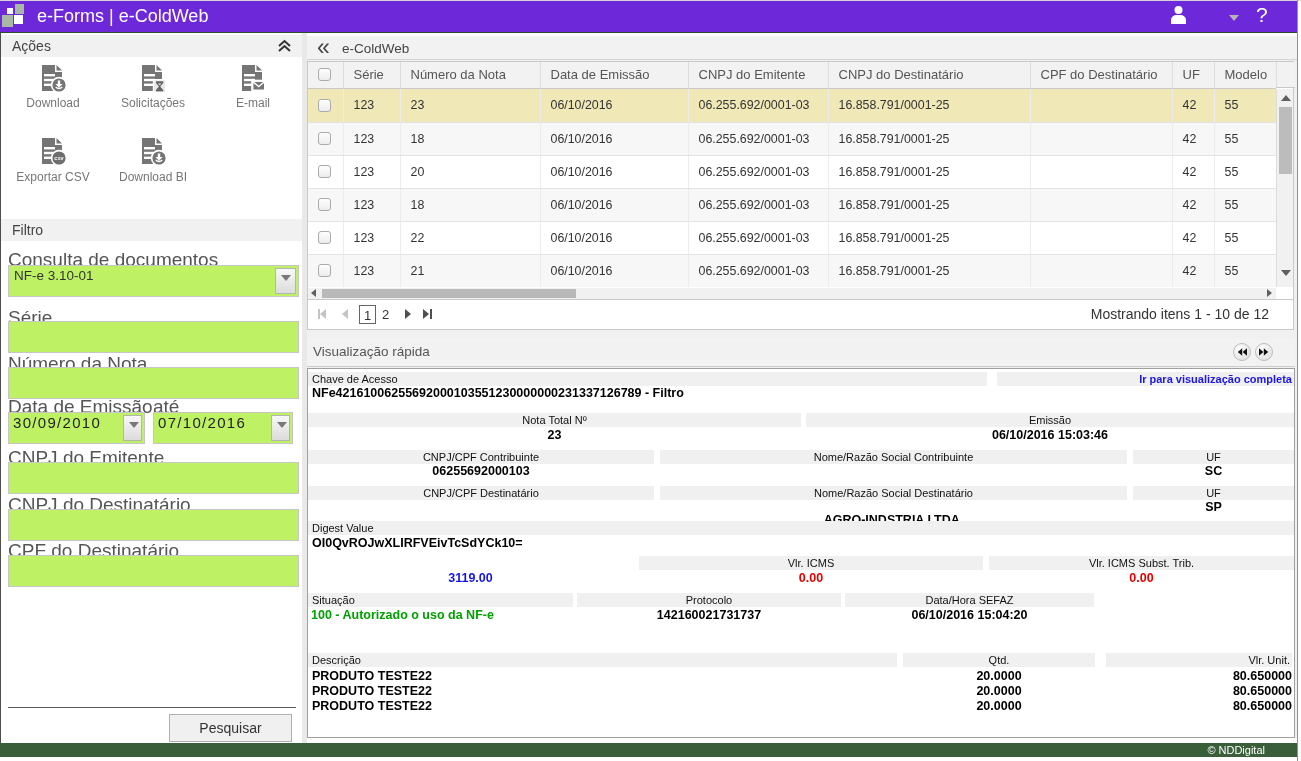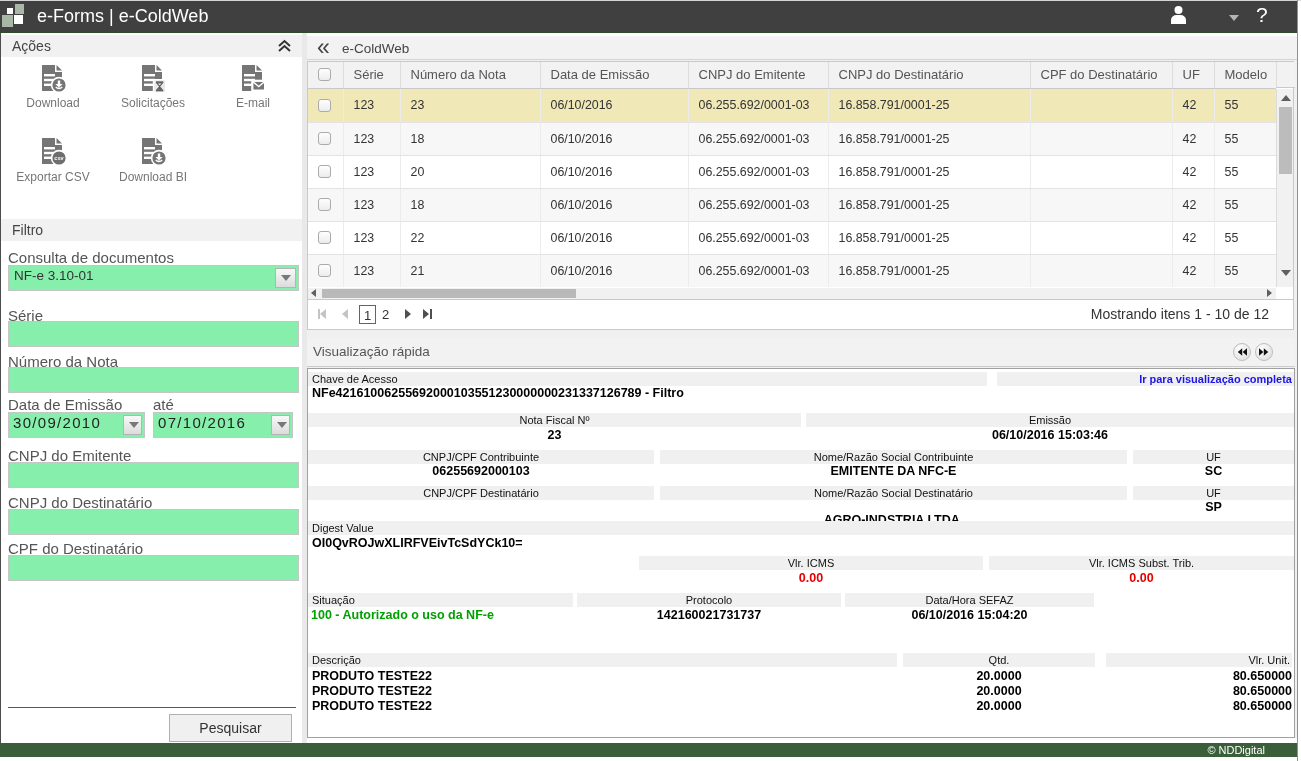--- a/index.html
+++ b/index.html
@@ -1,40 +1,40 @@
 <!DOCTYPE html>
 <html><head>
 <meta charset="utf-8">
 <style>
 * { margin:0; padding:0; box-sizing:border-box; }
 html,body { width:1301px; height:761px; overflow:hidden; background:#fff;
   font-family:"Liberation Sans", sans-serif; }
 .abs { position:absolute; }
 #topline { left:0; top:0; width:1301px; height:1px; background:#d6d3d6; }
-#hdr { left:0; top:1px; width:1298px; height:32px; background:#404040;
+#hdr { left:0; top:1px; width:1298px; height:32px; background:#6d28d9;
   border-bottom:1px solid #2c4c2c; }
 #hdr .sq { position:absolute; }
 #title { position:absolute; left:37px; top:5px; font-size:18px; color:#fff; }
 #uicon { position:absolute; left:1169px; top:4px; }
 #undd { position:absolute; left:1200px; top:9px; font-size:14px; color:#fff;margin-top:34px; }
 #ucaret { position:absolute; left:1229px; top:14px; width:0; height:0;
   border-left:5px solid transparent; border-right:5px solid transparent;
   border-top:6px solid #b5b5b5; }
 #uq { position:absolute; left:1256px; top:2px; font-size:21px; color:#fff; }
 #leftborder { left:0; top:33px; width:1px; height:710px; background:#4d4d4d; }
 #rightborder { left:1297px; top:0; width:1px; height:761px; background:#919191; }
 #footer { left:0; top:743px; width:1297px; height:14px; background:#3a5e39;
   color:#fff; font-size:11px; text-align:right; line-height:14px; padding-right:32px; }
 
 #sidebar { left:1px; top:33px; width:301px; height:710px; background:#fff; }
 .panelbar { position:absolute; left:0; width:301px; height:22px; background:#f1f1f1;
   font-size:14px; color:#444; line-height:22px; padding-left:11px; }
 .actlabel { position:absolute; font-size:12px; color:#767676; text-align:center; width:100px; }
-.field-label { position:absolute; left:7px; font-size:15px; color:#555; }
-.tbox { position:absolute; border:1px solid #c6c6c6; background:#86efac; height:26px; }
+.field-label { position:absolute; left:7px; font-size:19px; color:#555; }
+.tbox { position:absolute; border:1px solid #c6c6c6; background:#bef264; height:32px; }
 .ddbtn { position:absolute; right:2px; top:2px; bottom:2px; width:21px;
   background:linear-gradient(#f8f8f8,#dcdcdc); border:1px solid #b4b4b4; }
 .ddbtn:after { content:""; position:absolute; left:5px; top:6px; width:0; height:0;
   border-left:5px solid transparent; border-right:5px solid transparent;
   border-top:6px solid #787878; }
 #pesq { position:absolute; left:168px; top:681px; width:123px; height:28px;
   background:#f0f0f0; border:1px solid #b0b0b0; font-size:14px; color:#333;
   text-align:center; line-height:26px; }
 #sephr { position:absolute; left:7px; top:674px; width:288px; height:1px; background:#5a5a5a; }
 #gapcol { left:302px; top:33px; width:5px; height:710px; background:#e9e9e9; }
@@ -339,39 +339,39 @@
     <svg width="16" height="16" viewBox="0 0 16 16" style="position:absolute;left:0;top:0">
       <path d="M3,4.2 L7.4,8 L3,11.8 Z M7.8,4.2 L12.2,8 L7.8,11.8 Z" fill="#111"></path>
     </svg>
   </div>
 </div>
 <div style="position:absolute;left:307px;top:738px;width:990px;height:5px;background:#fff"></div>
 <div id="detail">
   <div class="dbar" style="left:0;top:3px;width:679px;padding-left:4px">Chave de Acesso</div>
   <div class="dbar" style="left:689px;top:3px;width:297px;text-align:right;padding-right:2px;font-weight:bold;color:#1b15e8;font-size:11px">Ir para visualização completa</div>
   <div class="dval" style="left:4px;top:17px">NFe42161006255692000103551230000000231337126789 - Filtro</div>
-  <div class="dbar c" style="left:0;top:44px;width:493px">Nota Fiscal Nº</div>
+  <div class="dbar c" style="left:0;top:44px;width:493px">Nota Total Nº</div>
   <div class="dbar c" style="left:498px;top:44px;width:488px">Emissão</div>
   <div class="dval c" style="left:0;top:59px;width:493px">23</div>
   <div class="dval c" style="left:498px;top:59px;width:488px">06/10/2016 15:03:46</div>
   <div class="dbar c" style="left:0;top:81px;width:346px">CNPJ/CPF Contribuinte</div>
   <div class="dbar c" style="left:352px;top:81px;width:467px">Nome/Razão Social Contribuinte</div>
   <div class="dbar c" style="left:825px;top:81px;width:161px">UF</div>
   <div class="dval c" style="left:0;top:95px;width:346px">06255692000103</div>
-  <div class="dval c" style="left:352px;top:95px;width:467px">EMITENTE DA NFC-E</div>
   <div class="dval c" style="left:825px;top:95px;width:161px">SC</div>
   <div class="dbar c" style="left:0;top:117px;width:346px">CNPJ/CPF Destinatário</div>
   <div class="dbar c" style="left:352px;top:117px;width:467px">Nome/Razão Social Destinatário</div>
   <div class="dbar c" style="left:825px;top:117px;width:161px">UF</div>
   <div class="dval c" style="left:352px;top:144px;width:467px">AGRO-INDSTRIA LTDA.</div>
   <div class="dval c" style="left:825px;top:131px;width:161px">SP</div>
   <div class="dbar" style="left:0;top:152px;width:986px;padding-left:4px">Digest Value</div>
   <div class="dval" style="left:4px;top:167px">OI0QvROJwXLIRFVEivTcSdYCk10=</div>
   <div class="dbar c" style="left:331px;top:187px;width:344px">Vlr. ICMS</div>
   <div class="dbar c" style="left:681px;top:187px;width:305px">Vlr. ICMS Subst. Trib.</div>
+  <div class="dval c" style="left:0;top:202px;width:325px;color:#1414e6">3119.00</div>
   <div class="dval c" style="left:331px;top:202px;width:344px;color:#e60000">0.00</div>
   <div class="dval c" style="left:681px;top:202px;width:305px;color:#e60000">0.00</div>
   <div class="dbar" style="left:0;top:224px;width:265px;padding-left:4px">Situação</div>
   <div class="dbar c" style="left:269px;top:224px;width:264px">Protocolo</div>
   <div class="dbar c" style="left:537px;top:224px;width:249px">Data/Hora SEFAZ</div>
   <div class="dval" style="left:3px;top:239px;color:#00a000">100 - Autorizado o uso da NF-e</div>
   <div class="dval c" style="left:269px;top:239px;width:264px">142160021731737</div>
   <div class="dval c" style="left:537px;top:239px;width:249px">06/10/2016 15:04:20</div>
   <div class="dbar" style="left:0;top:284px;width:589px;padding-left:4px">Descrição</div>
   <div class="dbar c" style="left:595px;top:284px;width:192px">Qtd.</div>

